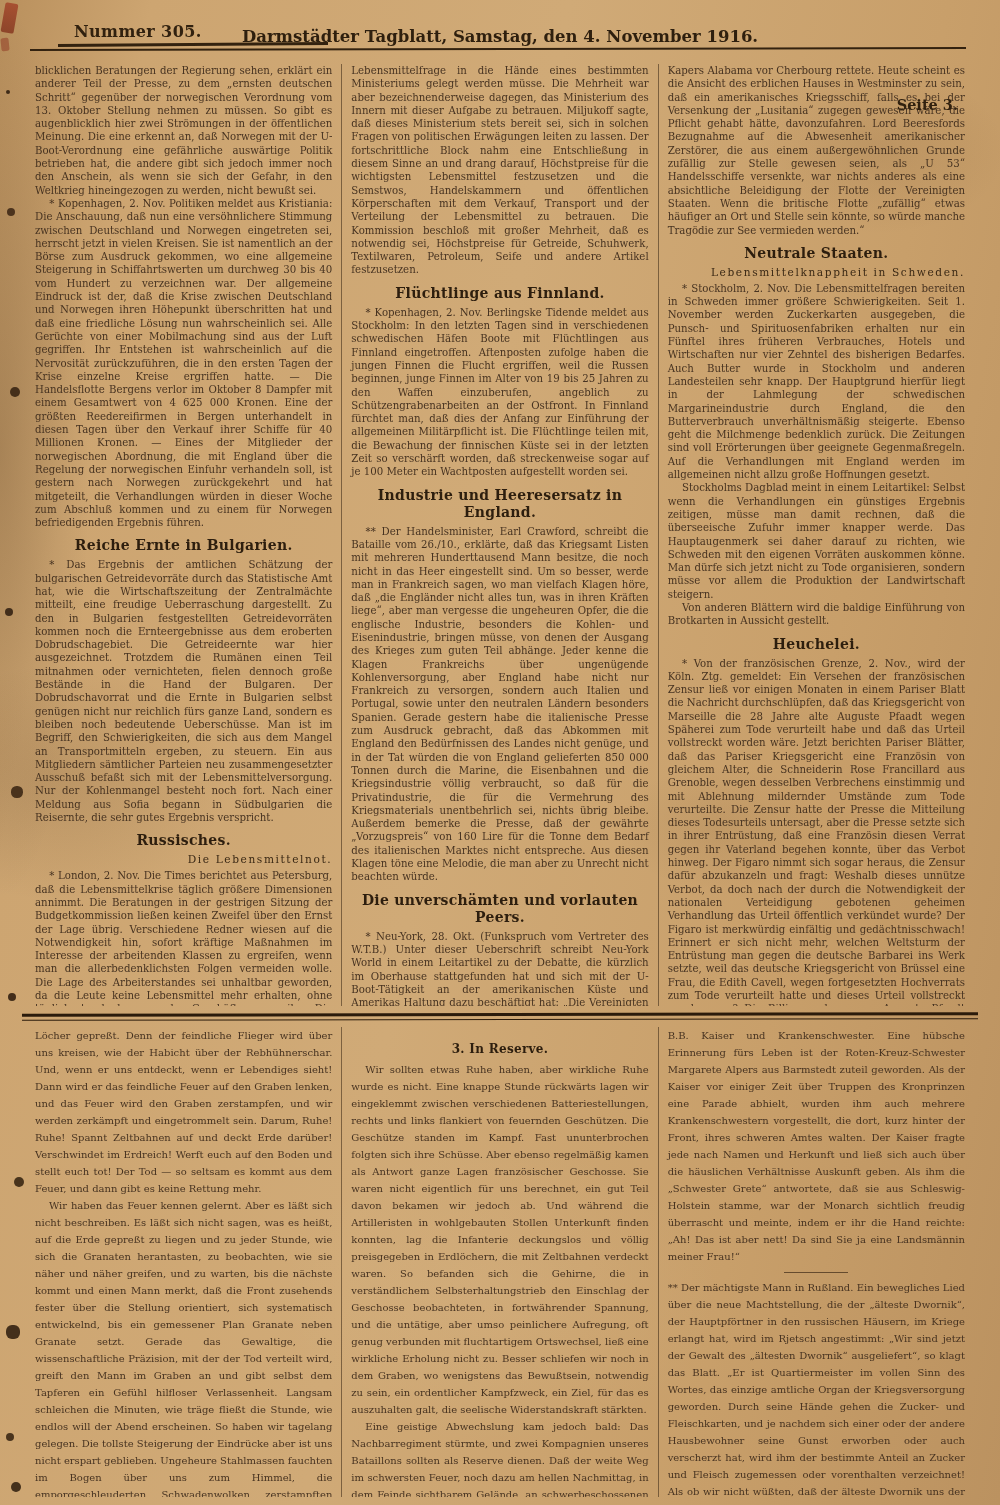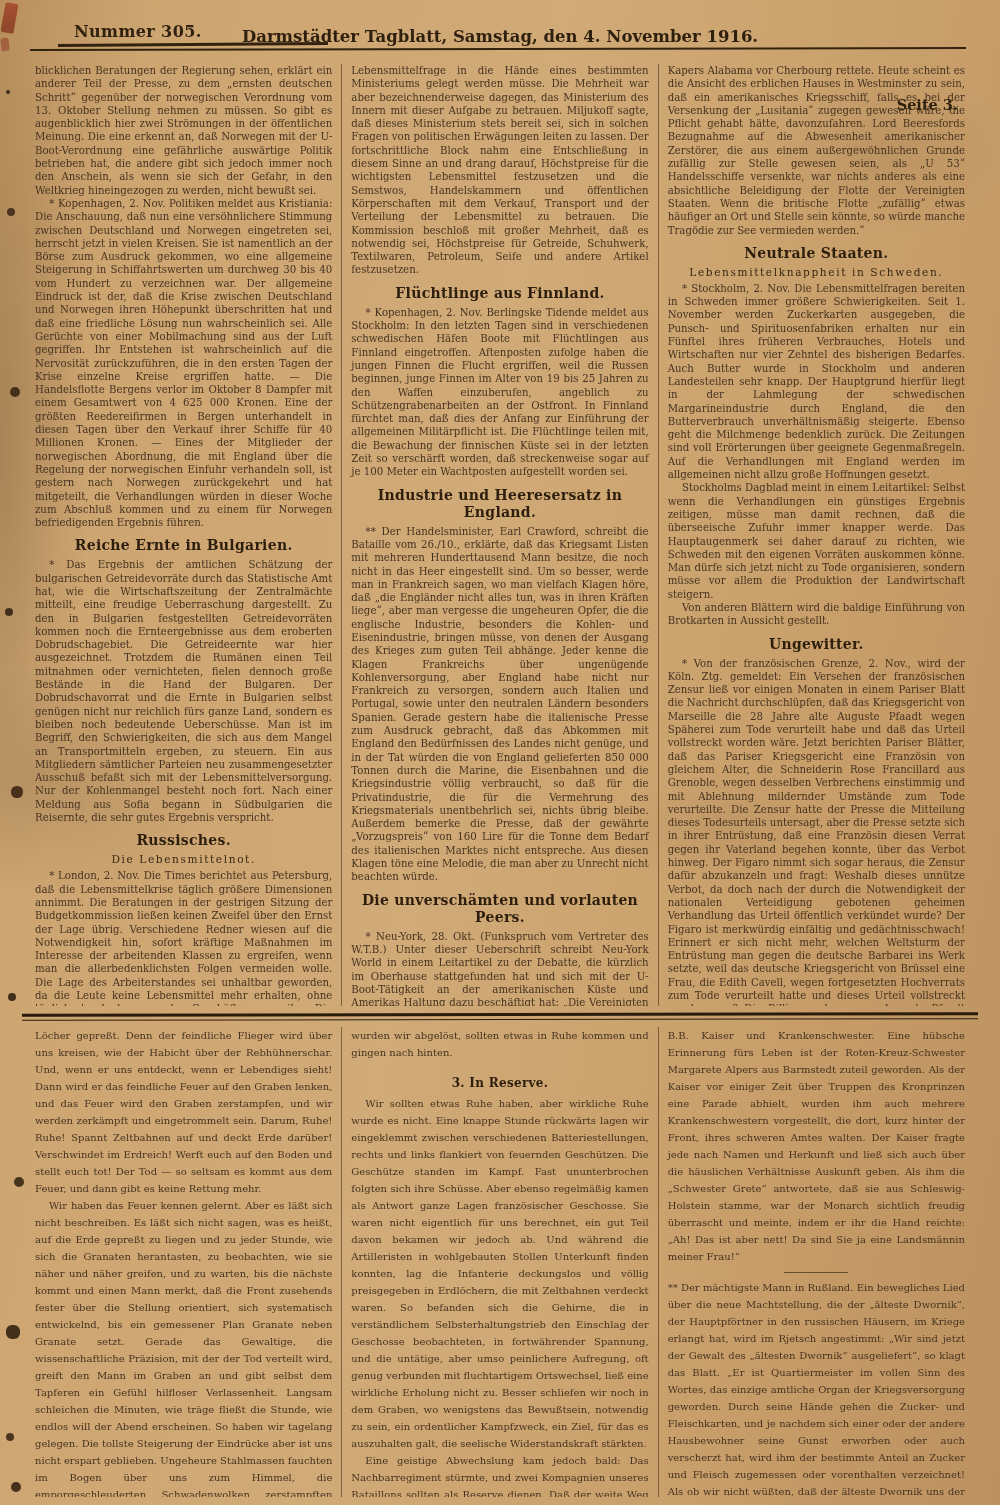--- a/index.html
+++ b/index.html
@@ -27,21 +27,21 @@
   .top-section{margin:8px 26px 0;height:942px;overflow:hidden;}
   .bottom-section{margin:7px 26px 0;height:470px;overflow:hidden;}
   .col{flex:1 1 0;padding:0 9px;overflow:hidden;min-width:0;}
   .col + .col{border-left:1.5px solid rgba(55,36,18,.55);}
   article{margin:0;}
   p{margin:0;text-indent:1.4em;text-align:justify;font-size:10.2px;line-height:13.3px;color:#473321;}
   p.cont{text-indent:0;}
   .bottom-section p{font-size:10px;line-height:17px;}
   h3.headline{text-align:center;font-size:14px;line-height:17px;margin:8px 0 4px;font-weight:bold;color:#2d1e0e;letter-spacing:.3px;}
   .bottom-section h3.headline{font-size:12px;margin:14px 0 3px;}
-  .subhead{text-align:center;font-size:10.6px;line-height:13px;margin:0 0 3px;letter-spacing:1.6px;color:#3a2814;}
+  .subhead{text-align:right;font-size:10.6px;line-height:13px;margin:0 0 3px;letter-spacing:1.6px;color:#3a2814;}
   .footer-note{text-align:right;font-size:9.8px;margin-top:4px;color:#3a2814;}
   .item-divider{width:64px;border-top:1.3px solid rgba(50,32,16,.65);margin:7px auto 6px;}
   
   .section-divider{margin:7px 22px 0;height:3px;border-top:3px solid #2b1b0b;border-bottom:1.5px solid #2b1b0b;transform:rotate(-.1deg);}
   
   .red-mark1{position:absolute;left:3px;top:3px;width:13px;height:30px;background:linear-gradient(#a03a22,#7e2c18);transform:rotate(10deg);opacity:.75;border-radius:2px;}
   .red-mark2{position:absolute;left:1px;top:38px;width:8px;height:13px;background:#8d3420;transform:rotate(-6deg);opacity:.5;border-radius:2px;}
   .specks{position:absolute;left:6px;top:90px;width:4px;height:4px;border-radius:50%;background:#2a1a0c;opacity:.85;
     box-shadow:3px 120px 0 2px #3a2413, 7px 300px 0 3px #33200f, 1px 520px 0 2px #2d1c0e,
       9px 700px 0 4px #362210, 4px 905px 0 2px #2a190b, 11px 1090px 0 3px #31200e,
@@ -101,39 +101,36 @@
           <p class="cont">Kapers Alabama vor Cherbourg rettete. Heute scheint es die Ansicht des erblichen Hauses in Westminster zu sein, daß ein amerikanisches Kriegsschiff, falls es bei der Versenkung der „Lusitania“ zugegen gewesen wäre, die Pflicht gehabt hätte, davonzufahren. Lord Beeresfords Bezugnahme auf die Abwesenheit amerikanischer Zerstörer, die aus einem außergewöhnlichen Grunde zufällig zur Stelle gewesen seien, als „U 53“ Handelsschiffe versenkte, war nichts anderes als eine absichtliche Beleidigung der Flotte der Vereinigten Staaten. Wenn die britische Flotte „zufällig“ etwas häufiger an Ort und Stelle sein könnte, so würde manche Tragödie zur See vermieden werden.“</p>
         </article>
         <article>
           <h3 class="headline">Neutrale Staaten.</h3>
           <div class="subhead">Lebensmittelknappheit in Schweden.</div>
           <p>* Stockholm, 2. Nov. Die Lebensmittelfragen bereiten in Schweden immer größere Schwierigkeiten. Seit 1. November werden Zuckerkarten ausgegeben, die Punsch- und Spirituosenfabriken erhalten nur ein Fünftel ihres früheren Verbrauches, Hotels und Wirtschaften nur vier Zehntel des bisherigen Bedarfes. Auch Butter wurde in Stockholm und anderen Landesteilen sehr knapp. Der Hauptgrund hierfür liegt in der Lahmlegung der schwedischen Margarineindustrie durch England, die den Butterverbrauch unverhältnismäßig steigerte. Ebenso geht die Milchmenge bedenklich zurück. Die Zeitungen sind voll Erörterungen über geeignete Gegenmaßregeln. Auf die Verhandlungen mit England werden im allgemeinen nicht allzu große Hoffnungen gesetzt.</p>
           <p>Stockholms Dagblad meint in einem Leitartikel: Selbst wenn die Verhandlungen ein günstiges Ergebnis zeitigen, müsse man damit rechnen, daß die überseeische Zufuhr immer knapper werde. Das Hauptaugenmerk sei daher darauf zu richten, wie Schweden mit den eigenen Vorräten auskommen könne. Man dürfe sich jetzt nicht zu Tode organisieren, sondern müsse vor allem die Produktion der Landwirtschaft steigern.</p>
           <p>Von anderen Blättern wird die baldige Einführung von Brotkarten in Aussicht gestellt.</p>
         </article>
         <article>
-          <h3 class="headline">Ungewitter.</h3>
+          <h3 class="headline">Heuchelei.</h3>
           <p>* Von der französischen Grenze, 2. Nov., wird der Köln. Ztg. gemeldet: Ein Versehen der französischen Zensur ließ vor einigen Monaten in einem Pariser Blatt die Nachricht durchschlüpfen, daß das Kriegsgericht von Marseille die 28 Jahre alte Auguste Pfaadt wegen Späherei zum Tode verurteilt habe und daß das Urteil vollstreckt worden wäre. Jetzt berichten Pariser Blätter, daß das Pariser Kriegsgericht eine Französin von gleichem Alter, die Schneiderin Rose Francillard aus Grenoble, wegen desselben Verbrechens einstimmig und mit Ablehnung mildernder Umstände zum Tode verurteilte. Die Zensur hatte der Presse die Mitteilung dieses Todesurteils untersagt, aber die Presse setzte sich in ihrer Entrüstung, daß eine Französin diesen Verrat gegen ihr Vaterland begehen konnte, über das Verbot hinweg. Der Figaro nimmt sich sogar heraus, die Zensur dafür abzukanzeln und fragt: Weshalb dieses unnütze Verbot, da doch nach der durch die Notwendigkeit der nationalen Verteidigung gebotenen geheimen Verhandlung das Urteil öffentlich verkündet wurde? Der Figaro ist merkwürdig einfältig und gedächtnisschwach! Erinnert er sich nicht mehr, welchen Weltsturm der Entrüstung man gegen die deutsche Barbarei ins Werk setzte, weil das deutsche Kriegsgericht von Brüssel eine Frau, die Edith Cavell, wegen fortgesetzten Hochverrats zum Tode verurteilt hatte und dieses Urteil vollstreckt worden war? Die Billigung der gegen Auguste Pfaadt und Rose Francillard ergangenen Todesurteile, von denen zweifellos auch die letztere ihr Verbrechen mit dem Tode sühnen wird, kennzeichnet</p>
         </article>
       </div>
   </main>
 
   <div class="section-divider"></div>
 
   <section class="cols bottom-section">
     <div class="col">
         <article>
           <p class="cont">Löcher gepreßt. Denn der feindliche Flieger wird über uns kreisen, wie der Habicht über der Rebhühnerschar. Und, wenn er uns entdeckt, wenn er Lebendiges sieht! Dann wird er das feindliche Feuer auf den Graben lenken, und das Feuer wird den Graben zerstampfen, und wir werden zerkämpft und eingetrommelt sein. Darum, Ruhe! Ruhe! Spannt Zeltbahnen auf und deckt Erde darüber! Verschwindet im Erdreich! Werft euch auf den Boden und stellt euch tot! Der Tod — so seltsam es kommt aus dem Feuer, und dann gibt es keine Rettung mehr.</p>
           <p>Wir haben das Feuer kennen gelernt. Aber es läßt sich nicht beschreiben. Es läßt sich nicht sagen, was es heißt, auf die Erde gepreßt zu liegen und zu jeder Stunde, wie sich die Granaten herantasten, zu beobachten, wie sie näher und näher greifen, und zu warten, bis die nächste kommt und einen Mann merkt, daß die Front zusehends fester über die Stellung orientiert, sich systematisch entwickelnd, bis ein gemessener Plan Granate neben Granate setzt. Gerade das Gewaltige, die wissenschaftliche Präzision, mit der der Tod verteilt wird, greift den Mann im Graben an und gibt selbst dem Tapferen ein Gefühl hilfloser Verlassenheit. Langsam schleichen die Minuten, wie träge fließt die Stunde, wie endlos will der Abend erscheinen. So haben wir tagelang gelegen. Die tollste Steigerung der Eindrücke aber ist uns nicht erspart geblieben. Ungeheure Stahlmassen fauchten im Bogen über uns zum Himmel, die emporgeschleuderten Schwadenwolken zerstampften Eisens erbrachen sich, und alles, was an wenige Menschen zu besorgen war, blieb unablässig: so entlud sich das Ungewitter der Schlacht. Da waren die kleinen Kaliber, die mit gellendem Gekreisch krepierten, die mittleren, die mit dem heulenden Geschrei eines Raubtiers herangefaucht kommen, die großen, die wie Rollwagen durch die Lüfte fahren, und die ganz schweren, die wie dickste Schmeißfliegen über hochgespannte, unsichtbare Brücken rollen. Wenn die mit Sprengstoff gefüllten Räume platzten, quollen schwarze Rauchwolken zum Himmel, die emporgeschleuderten und zerstampften Eisen- und Schuttmassen flogen viele Meter weit, und der Boden zitterte noch auf Kilometer. In dieser Atmosphäre hat das I. Bataillon seine Tage und Nächte verbracht. In dieser Nacht</p>
         </article>
       </div>
     <div class="col">
-        <article>
-          <p class="cont">wurden wir abgelöst, sollten etwas in Ruhe kommen und gingen nach hinten.</p>
-        </article>
         <article>
           <h3 class="headline">3. In Reserve.</h3>
           <p>Wir sollten etwas Ruhe haben, aber wirkliche Ruhe wurde es nicht. Eine knappe Stunde rückwärts lagen wir eingeklemmt zwischen verschiedenen Batteriestellungen, rechts und links flankiert von feuernden Geschützen. Die Geschütze standen im Kampf. Fast ununterbrochen folgten sich ihre Schüsse. Aber ebenso regelmäßig kamen als Antwort ganze Lagen französischer Geschosse. Sie waren nicht eigentlich für uns berechnet, ein gut Teil davon bekamen wir jedoch ab. Und während die Artilleristen in wohlgebauten Stollen Unterkunft finden konnten, lag die Infanterie deckungslos und völlig preisgegeben in Erdlöchern, die mit Zeltbahnen verdeckt waren. So befanden sich die Gehirne, die in verständlichem Selbsterhaltungstrieb den Einschlag der Geschosse beobachteten, in fortwährender Spannung, und die untätige, aber umso peinlichere Aufregung, oft genug verbunden mit fluchtartigem Ortswechsel, ließ eine wirkliche Erholung nicht zu. Besser schliefen wir noch in dem Graben, wo wenigstens das Bewußtsein, notwendig zu sein, ein ordentlicher Kampfzweck, ein Ziel, für das es auszuhalten galt, die seelische Widerstandskraft stärkten.</p>
           <p>Eine geistige Abwechslung kam jedoch bald: Das Nachbarregiment stürmte, und zwei Kompagnien unseres Bataillons sollten als Reserve dienen. Daß der weite Weg im schwersten Feuer, noch dazu am hellen Nachmittag, in dem Feinde sichtbarem Gelände, an schwerbeschossenen Batteriestellungen vorbei über aufgewühlte Dämme und schmale Brücken anzutreten war, machte den Gang nicht leichter. Als der Befehl kam, war mancher froh, so eigenartig es klingen mag. Am hellen Tag — — zwei Kompagnien . . . Wußte es das Los? Was unmöglich schien, wurde ausgeführt: Das I. Bataillon ging hier einen seiner schwersten Gänge und kehrte erst in der Früh des anbrechenden Tages an seinen Platz zurück.</p>
           <div class="footer-note">(Schluß folgt.)</div>
         </article>
       </div>
     <div class="col">
         <article>
           <p class="cont">B.B. Kaiser und Krankenschwester. Eine hübsche Erinnerung fürs Leben ist der Roten-Kreuz-Schwester Margarete Alpers aus Barmstedt zuteil geworden. Als der Kaiser vor einiger Zeit über Truppen des Kronprinzen eine Parade abhielt, wurden ihm auch mehrere Krankenschwestern vorgestellt, die dort, kurz hinter der Front, ihres schweren Amtes walten. Der Kaiser fragte jede nach Namen und Herkunft und ließ sich auch über die häuslichen Verhältnisse Auskunft geben. Als ihm die „Schwester Grete“ antwortete, daß sie aus Schleswig-Holstein stamme, war der Monarch sichtlich freudig überrascht und meinte, indem er ihr die Hand reichte: „Ah! Das ist aber nett! Da sind Sie ja eine Landsmännin meiner Frau!“</p>

